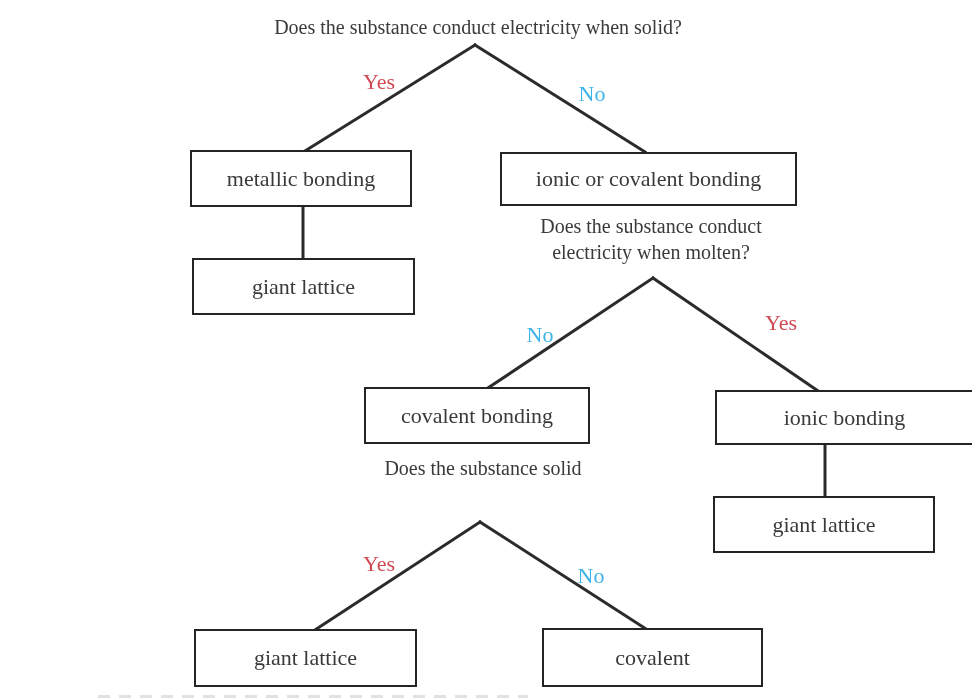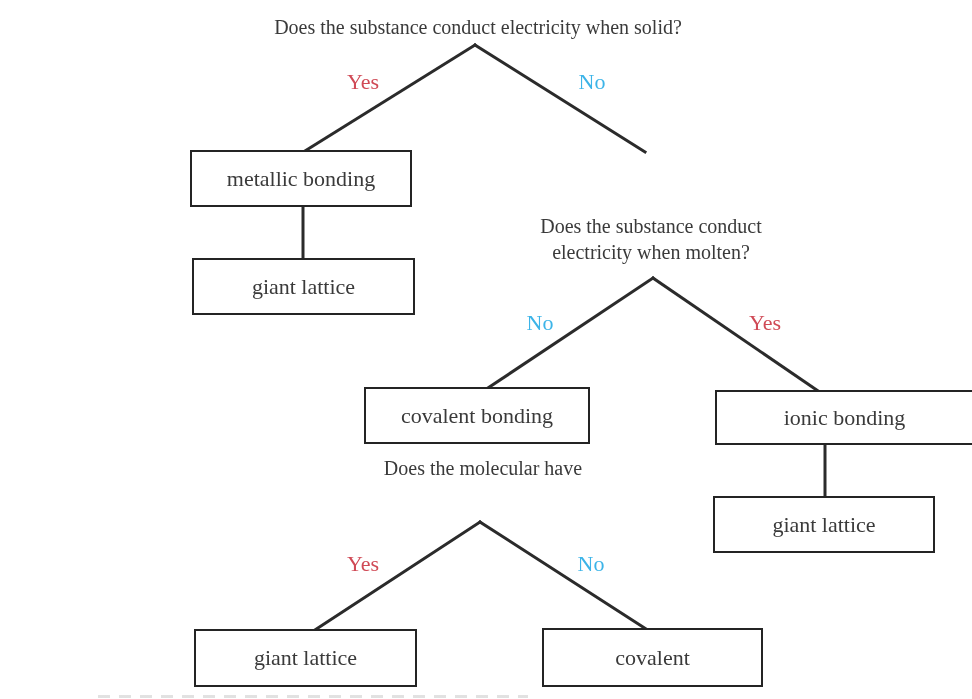--- a/index.html
+++ b/index.html
@@ -26,22 +26,22 @@
     text-align:center;
     font-size:20px;line-height:26px;
     color:var(--text-color,#3a3a3a);
   }
   .branch-label{
     position:absolute;
     transform:translateX(-50%);
     font-size:22px;line-height:22px;
     white-space:nowrap;
   }
-  .branch-label.yes{color:var(--yes-color,#d04a56);}
-  .branch-label.no{color:var(--no-color,#3cb4e8);}
+  .branch-label.yes{color:var(--yes-color,#d04a56);margin-left:16px;}
+  .branch-label.no{color:var(--no-color,#3cb4e8);margin-top:12px;}
   .cropped-text-artifact{
     position:absolute;left:98px;top:695px;width:430px;height:3px;
     background:repeating-linear-gradient(90deg,rgba(110,110,110,.45) 0 12px,transparent 12px 21px);
     opacity:.45;
   }
 </style>
 </head>
 <body>
 
 <div id="stage">
@@ -58,34 +58,35 @@
   </svg>
 
   <div class="question" style="left:170px;top:14px;width:616px;">Does the substance conduct electricity when solid?</div>
 
   <div class="question" style="left:495px;top:213px;width:312px;text-align:center;">
     <div>Does the substance conduct</div>
     <div>electricity when molten?</div>
   </div>
 
   <div class="question" style="left:328px;top:455px;width:310px;">
-    <div>Does the molecular have</div>
+    <div>Does the substance solid</div>
   </div>
 
   <span class="branch-label yes" style="left:363px;top:71px;">Yes</span>
   <span class="branch-label no" style="left:592px;top:71px;">No</span>
   <span class="branch-label no" style="left:540px;top:312px;">No</span>
   <span class="branch-label yes" style="left:765px;top:312px;">Yes</span>
   <span class="branch-label yes" style="left:363px;top:553px;">Yes</span>
   <span class="branch-label no" style="left:591px;top:553px;">No</span>
 
   <div class="box" style="left:190px;top:150px;width:222px;height:57px;">metallic bonding</div>
 
   <div class="box" style="left:192px;top:258px;width:223px;height:57px;">giant lattice</div>
 
+  <div class="box" style="left:500px;top:152px;width:297px;height:54px;">ionic or covalent bonding</div>
 
   <div class="box" style="left:364px;top:387px;width:226px;height:57px;">covalent bonding</div>
 
   <div class="box" style="left:715px;top:390px;width:259px;height:55px;">ionic bonding</div>
 
   <div class="box" style="left:713px;top:496px;width:222px;height:57px;">giant lattice</div>
 
   <div class="box" style="left:194px;top:629px;width:223px;height:58px;">giant lattice</div>
 
   <div class="box" style="left:542px;top:628px;width:221px;height:59px;">covalent</div>

